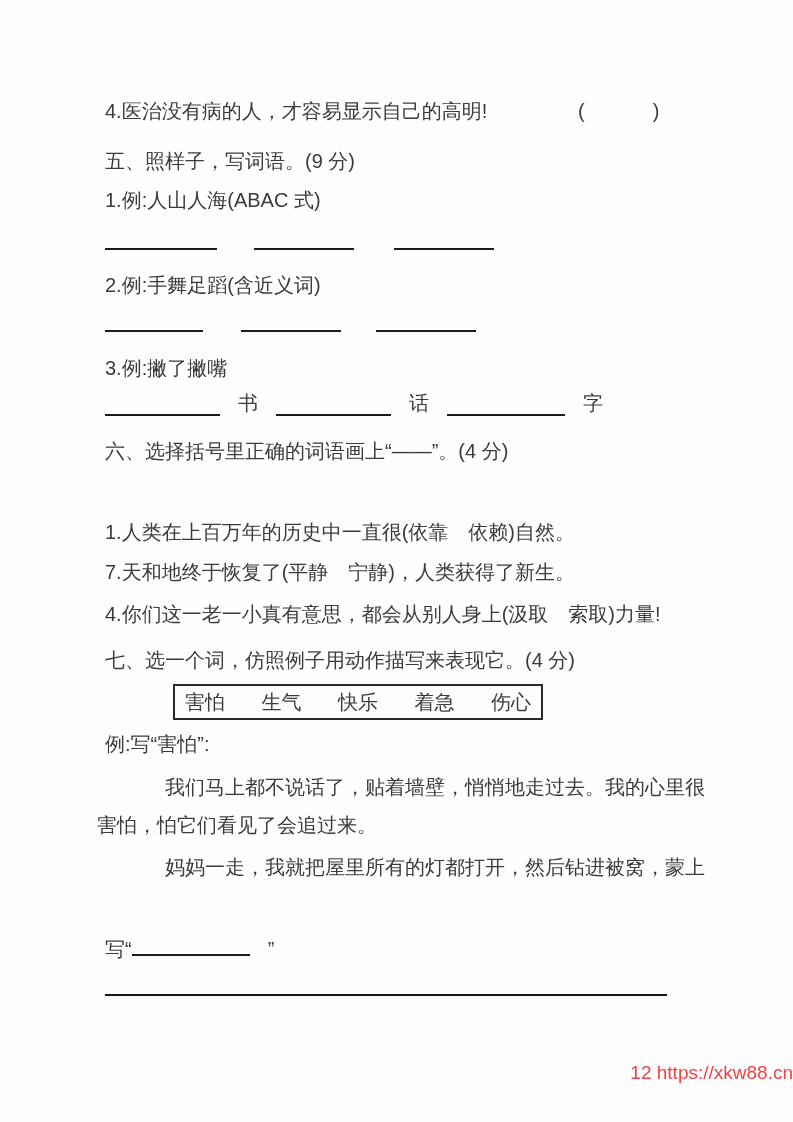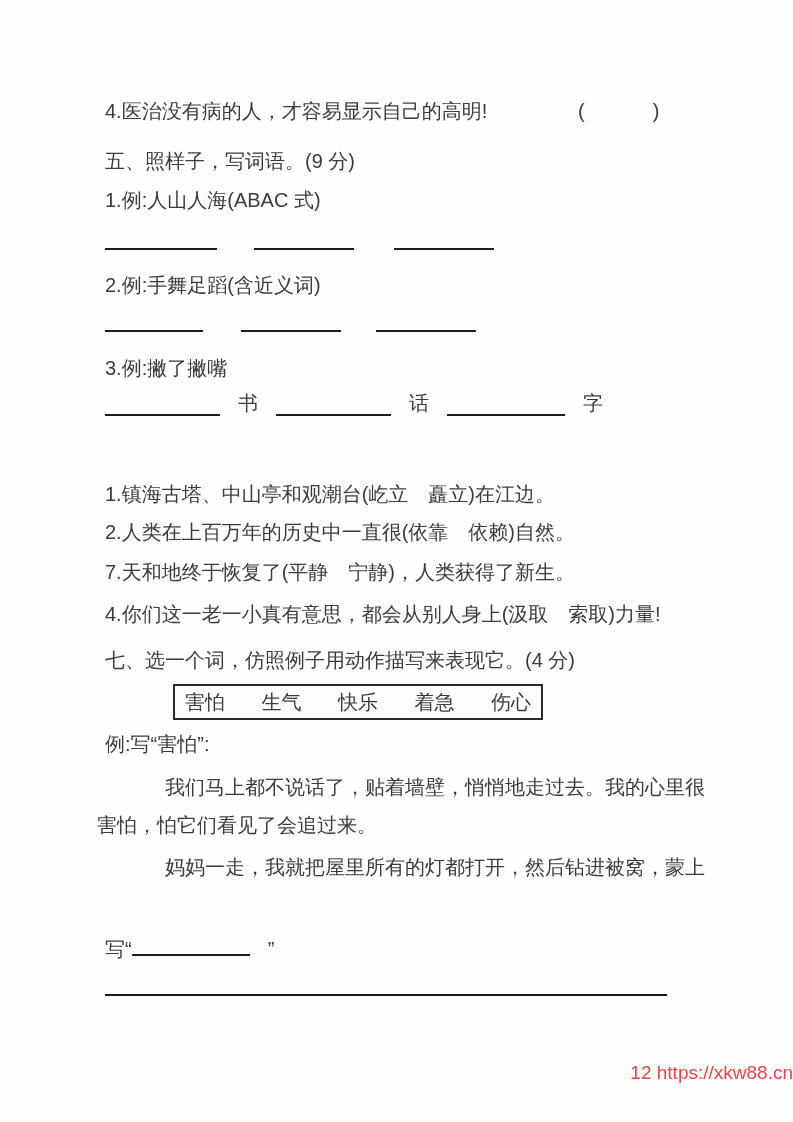--- a/index.html
+++ b/index.html
@@ -69,22 +69,22 @@
 
   <div class="row shz" style="top:390px">
     <span class="u" style="width:115px"></span>
     <span>书</span>
     <span class="u" style="width:115px"></span>
     <span>话</span>
     <span class="u" style="width:118px"></span>
     <span>字</span>
   </div>
 
-  <div class="row" style="top:481px">1.镇海古塔、中山亭和观潮台(屹立　矗立)在江边。</div>
-  <div class="row" style="top:519px">2.人类在上百万年的历史中一直很(依靠　依赖)自然。</div>
+  <div class="row" style="top:438px">六、选择括号里正确的词语画上“——”。(4 分)</div>
+  <div class="row" style="top:519px">1.人类在上百万年的历史中一直很(依靠　依赖)自然。</div>
   <div class="row" style="top:559px">7.天和地终于恢复了(平静　宁静)，人类获得了新生。</div>
   <div class="row" style="top:601px">4.你们这一老一小真有意思，都会从别人身上(汲取　索取)力量!</div>
 
   <div class="row" style="top:647px">七、选一个词，仿照例子用动作描写来表现它。(4 分)</div>
 
   <div class="wordbox">
     <span>害怕</span>
     <span>生气</span>
     <span>快乐</span>
     <span>着急</span>

